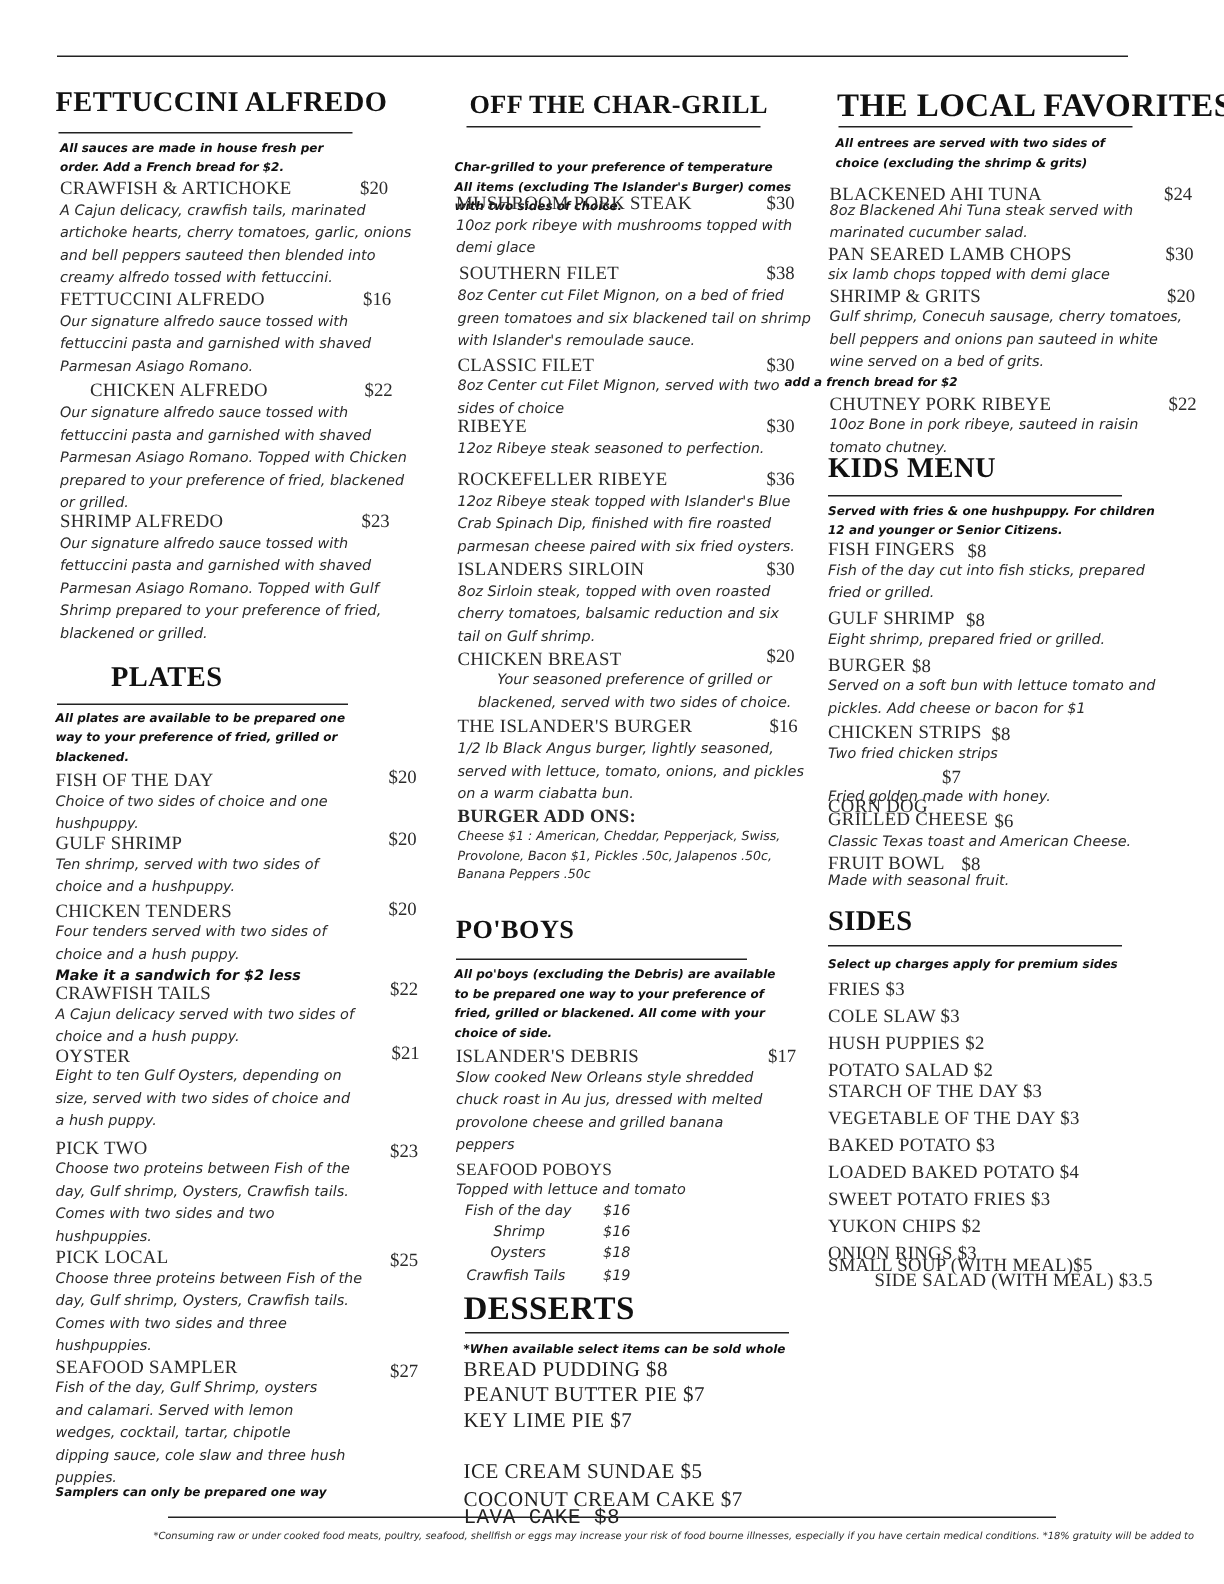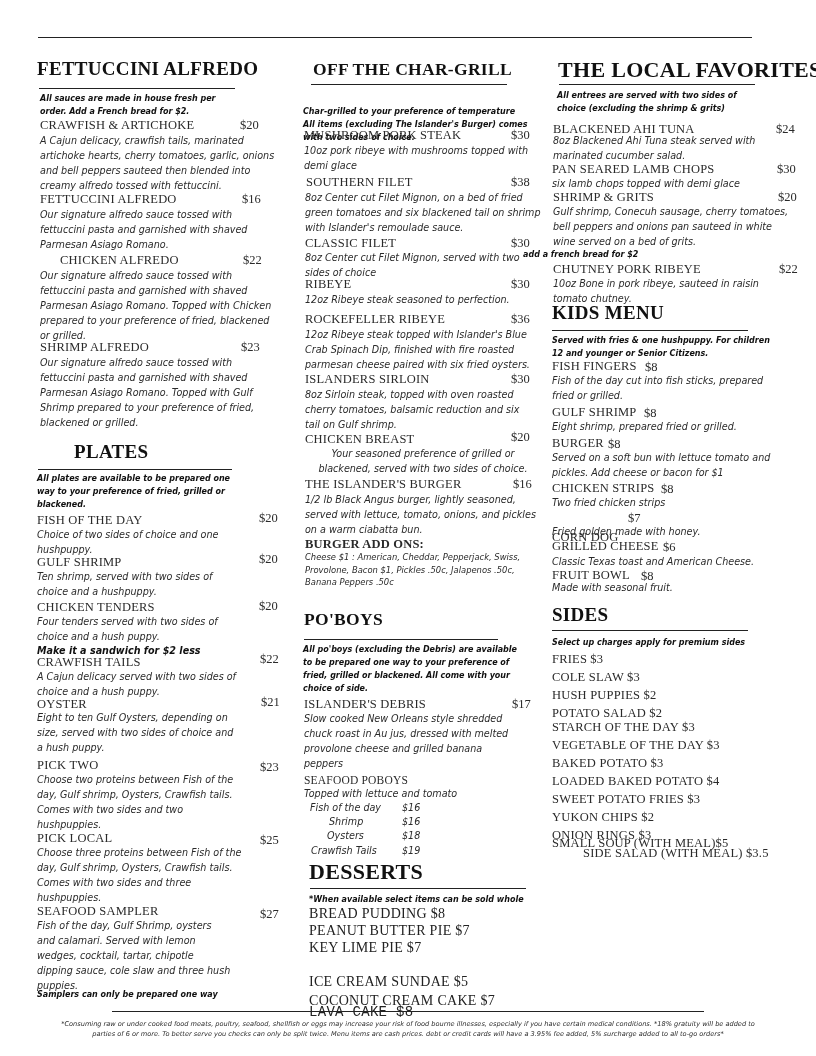--- a/index.html
+++ b/index.html
@@ -10,21 +10,21 @@
   .sec-title { position: absolute; font-family: "Liberation Serif", serif; font-weight: bold; color: #111; letter-spacing: 0.3px; white-space: nowrap; }
   .rule { position: absolute; height: 1px; background: #222; }
   .note { position: absolute; font-family: "DejaVu Sans", sans-serif; font-weight: bold; font-style: italic; font-size: 8px; line-height: 13px; color: #111; }
   .item-name { position: absolute; font-family: "Liberation Serif", serif; font-size: 12.5px; color: #2a2a2a; white-space: nowrap; letter-spacing: 0.2px; }
   .price { position: absolute; font-family: "Liberation Serif", serif; font-size: 12.5px; color: #2a2a2a; white-space: nowrap; }
   .desc { position: absolute; font-family: "DejaVu Sans", sans-serif; font-style: italic; font-size: 9.6px; line-height: 15px; color: #2a2a2a; }
   .small { position: absolute; font-family: "DejaVu Sans", sans-serif; font-style: italic; font-size: 8.4px; line-height: 12.5px; color: #2a2a2a; }
   .big-line { position: absolute; font-family: "Liberation Serif", serif; font-size: 14px; color: #222; white-space: nowrap; letter-spacing: 0.3px; }
   .side-line { position: absolute; font-family: "Liberation Serif", serif; font-size: 12.5px; color: #2a2a2a; white-space: nowrap; letter-spacing: 0.2px; }
   .poboy-row { position: absolute; font-family: "DejaVu Sans", sans-serif; font-style: italic; font-size: 9.6px; color: #2a2a2a; white-space: nowrap; }
-  .footer { position: absolute; left: 20px; top: 1019px; width: 776px; text-align: center; font-family: "DejaVu Sans", sans-serif; font-style: italic; font-size: 6.6px; line-height: 10px; color: #2a2a2a; }
+  .footer { position: absolute; left: 20px; top: 1019px; width: 776px; text-align: right; font-family: "DejaVu Sans", sans-serif; font-style: italic; font-size: 6.6px; line-height: 10px; color: #2a2a2a; }
 </style>
 </head>
 <body>
 
 <div class="topline"></div>
 
 <div>
   <div class="sec-title" style="left:37px;top:58px;font-size:19px;">FETTUCCINI ALFREDO</div>
   <div class="rule" style="left:39px;top:88px;width:196px;"></div>
   <div class="note" style="left:40px;top:92px;width:200px;">All sauces are made in house fresh per order. Add a French bread for $2.</div>
@@ -237,14 +237,13 @@
   <div class="side-line" style="left:552px;top:810px;">YUKON CHIPS $2</div>
   <div class="side-line" style="left:552px;top:828px;">ONION RINGS $3</div>
   <div class="side-line" style="left:552px;top:846px;margin-left:31px;">SIDE SALAD (WITH MEAL) $3.5</div>
   <div class="side-line" style="left:552px;top:836px;">SMALL SOUP (WITH MEAL)$5</div>
 </div>
 
 <div class="botline"></div>
 
 <div class="footer">
   <div>*Consuming raw or under cooked food meats, poultry, seafood, shellfish or eggs may increase your risk of food bourne illnesses, especially if you have certain medical conditions. *18% gratuity will be added to</div>
-  <div>parties of 6 or more. To better serve you checks can only be split twice. Menu items are cash prices. debt or credit cards will have a 3.95% fee added, 5% surcharge added to all to-go orders*</div>
 </div>
 
 </body></html>

